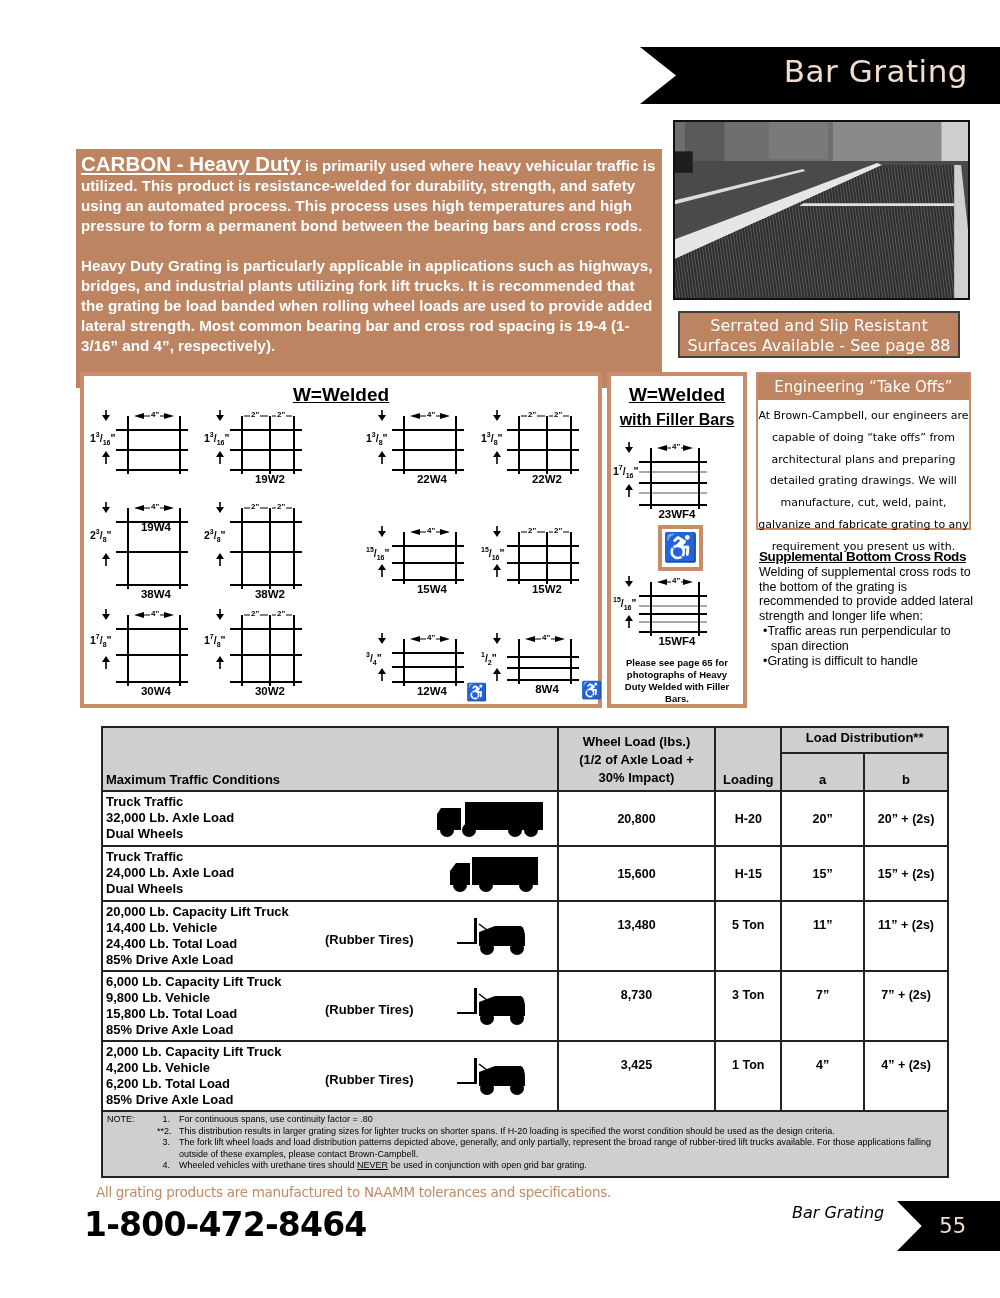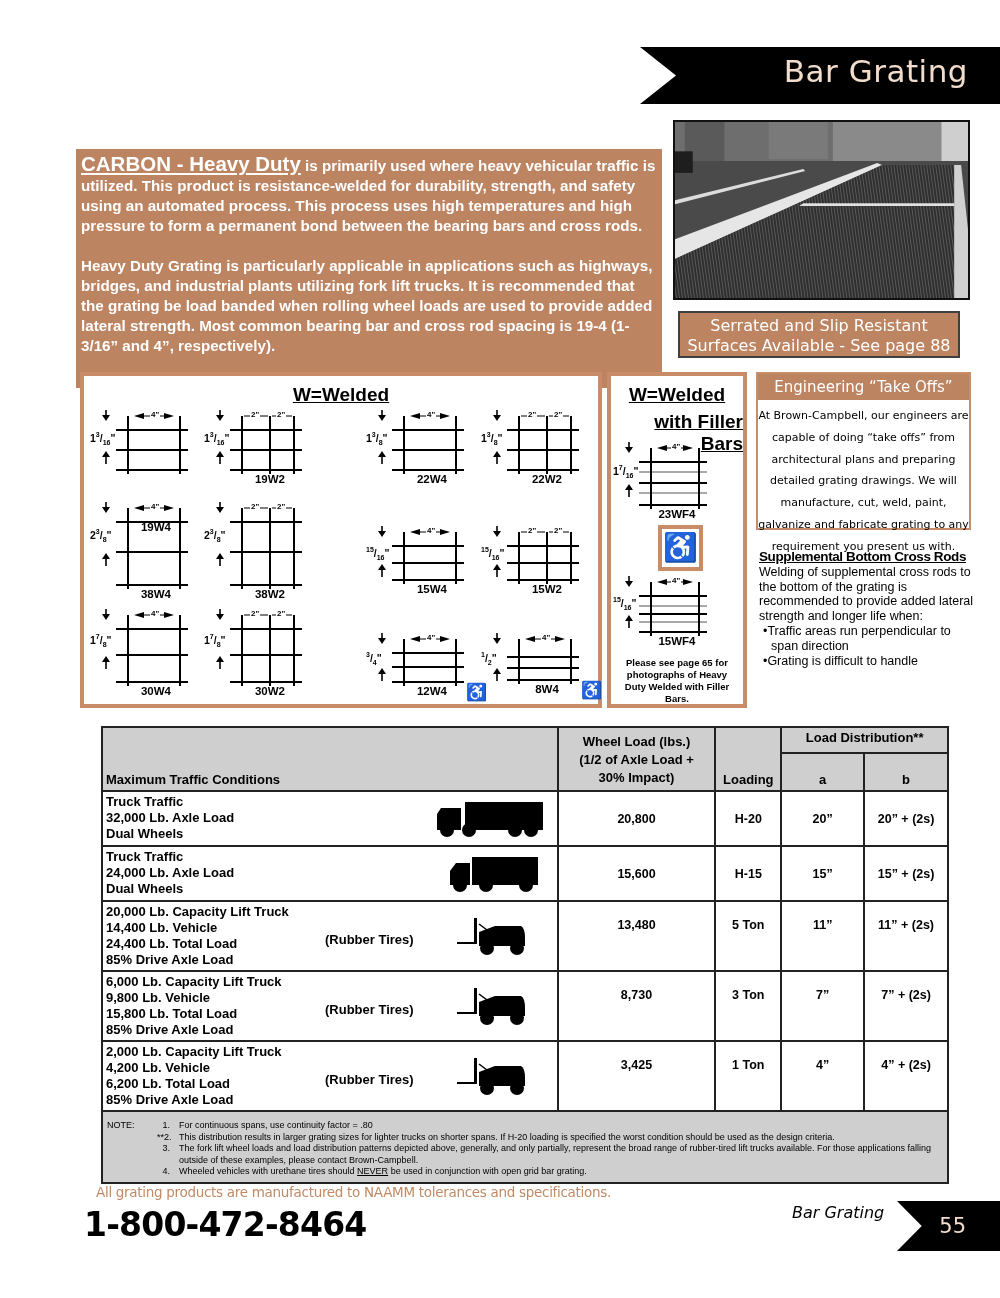--- a/index.html
+++ b/index.html
@@ -28,21 +28,21 @@
   .grate-label { position: absolute; font-size: 11.5px; font-weight: bold; text-align: center; }
   .dim-label { position: absolute; font-size: 10.5px; font-weight: bold; white-space: nowrap; }
   .dim-label sup, .dim-label sub { font-size: 7px; }
   .spacing-label { position: absolute; font-size: 8px; font-weight: bold; background: #fff; padding: 0 1px; }
   .wc-icon { position: absolute; font-size: 17px; line-height: 17px; }
 
   
   .filler-box { position: absolute; left: 607px; top: 372px; width: 140px; height: 336px; border: 4px solid #c88c68; background: #fff; }
   .filler-title { position: absolute; left: 0; width: 100%; text-align: center; font-weight: bold; text-decoration: underline; }
   .filler-title.t1 { top: 8px; font-size: 19px; }
-  .filler-title.t2 { top: 35px; font-size: 19px; text-align: right; }
+  .filler-title.t2 { top: 35px; font-size: 16px; }
   .accessible-box { position: absolute; left: 47px; top: 149px; width: 45px; height: 46px; border: 4px solid #c88c68; background: #fff; font-size: 28px; line-height: 38px; text-align: center; }
   .filler-note { position: absolute; left: 4px; top: 281px; width: 124px; text-align: center; font-size: 9.5px; font-weight: bold; line-height: 12px; }
 
   
   .eng-box { position: absolute; left: 756px; top: 372px; width: 215px; height: 158px; border: 2px solid #c88c68; background: #fff; }
   .eng-title { background: #bd8462; color: #fff; font-family: "DejaVu Sans", sans-serif; font-size: 15px; height: 26px; line-height: 26px; text-align: center; }
   .eng-body { font-family: "DejaVu Sans", sans-serif; font-size: 11px; line-height: 21.8px; text-align: center; padding-top: 5px; }
 
   .supp { position: absolute; left: 759px; top: 550px; width: 220px; font-size: 12.5px; line-height: 14.8px; }
   .supp-title { font-weight: bold; text-decoration: underline; font-size: 13.5px; letter-spacing: -0.4px; }
@@ -52,21 +52,21 @@
   
   .traffic-table { position: absolute; left: 101px; top: 726px; width: 848px; border-collapse: collapse; font-size: 13px; font-weight: bold; }
   .traffic-table td, .traffic-table th { border: 2px solid #222; }
   .traffic-table thead th { background: #cfcfcf; font-weight: bold; }
   .traffic-table tbody td { background: #fff; }
   .cond-cell { position: relative; padding: 2px 3px; vertical-align: top; line-height: 16px; text-align: left; }
   .rubber { position: absolute; left: 222px; font-size: 13px; }
   .veh-icon { position: absolute; right: 16px; }
   .num-cell { text-align: center; vertical-align: middle; font-size: 12.5px; }
   .num-cell.top { vertical-align: top; padding-top: 16px; }
-  .notes-cell { background: #cfcfcf !important; font-weight: normal; font-size: 9px; line-height: 11.6px; padding: 8px 4px 4px; vertical-align: top; }
+  .notes-cell { background: #cfcfcf !important; font-weight: normal; font-size: 9px; line-height: 11.6px; padding: 2px 4px 4px; vertical-align: top; }
   .note-row { display: flex; }
   .note-lab { width: 50px; flex: none; }
   .note-num { width: 22px; flex: none; text-align: right; padding-right: 9px; }
   .note-text u { text-decoration: underline; }
 
   .naamm { position: absolute; left: 96px; top: 1184px; font-family: "DejaVu Sans", sans-serif; font-size: 13.5px; color: #c18a64; letter-spacing: -0.3px; }
   .phone { position: absolute; left: 84px; top: 1205px; font-family: "DejaVu Sans", sans-serif; font-size: 33px; font-weight: bold; letter-spacing: -0.8px; }
   .footer-section { position: absolute; left: 792px; top: 1203px; font-family: "DejaVu Sans", sans-serif; font-style: italic; font-size: 16px; }
   .footer-ribbon { position: absolute; left: 897px; top: 1201px; width: 103px; height: 50px; background: #000; clip-path: polygon(0 0, 100% 0, 100% 100%, 0 100%, 24% 50%); }
   .page-number { position: absolute; right: 34px; top: 13px; color: #f2dccc; font-family: "DejaVu Sans", sans-serif; font-size: 21px; }

